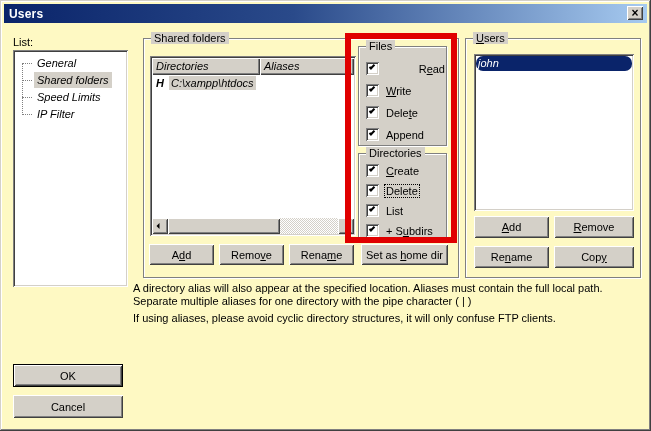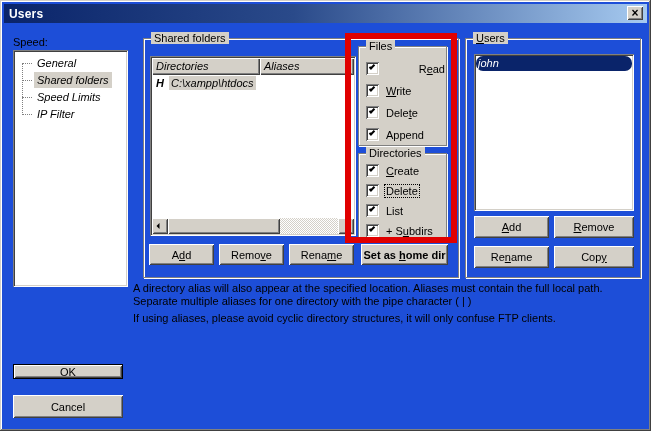--- a/index.html
+++ b/index.html
@@ -1,21 +1,21 @@
 <!DOCTYPE html>
 <html><head>
 <meta charset="utf-8">
 <style>
   * { box-sizing: border-box; margin: 0; padding: 0; }
   html,body { background:#fff; }
   body { font-family:"Liberation Sans", sans-serif; font-size:11px; color:#000; }
   u { text-decoration: underline; }
 
   .dialog {
-    position:relative; width:651px; height:431px; background:#1d4ed8;
+    position:relative; width:651px; height:431px; background:#fef9c3;
     box-shadow: inset -1px -1px 0 #404040, inset 1px 1px 0 #d4d0c8,
                 inset -2px -2px 0 #808080, inset 2px 2px 0 #ffffff;
     overflow:hidden;
   }
 
   
   .raised { background:#d4d0c8;
     box-shadow: inset 1px 1px 0 #ffffff, inset -1px -1px 0 #404040,
                 inset 2px 2px 0 #d4d0c8, inset -2px -2px 0 #808080; }
   .sunken { background:#ffffff;
@@ -102,36 +102,36 @@
   .users-group { left:465px; top:38px; width:176px; height:240px; }
   .users-list { position:absolute; left:8px; top:15px; width:160px; height:157px; padding:2px; }
   .user-row { height:15px; line-height:15px; padding-left:2px; }
   .user-row.selected { background:#0a246a; color:#fff;border-radius:7px; }
 
   
   .notes { position:absolute; left:133px; top:282px; width:505px; line-height:13px; }
   .notes p + p { margin-top:4px; }
 
   
-  .ok-btn { left:13px; top:364px; width:110px; height:15px; border:1px solid #000;text-align:center; }
+  .ok-btn { left:13px; top:364px; width:110px; height:23px; border:1px solid #000;text-align:center; }
   .cancel-btn { left:13px; top:395px; width:110px; height:23px; }
 </style>
 </head>
 <body>
 
 <div class="dialog">
 
   <div class="titlebar">
     <span class="title">Users</span>
   </div>
   <div class="close-btn raised">
     <span>×</span>
   </div>
 
-  <div class="page-label">Speed:</div>
+  <div class="page-label">List:</div>
   <div class="page-list sunken">
     <div class="tree">
       <div class="tree-vline"></div>
       <div class="tree-item">
         <span class="tlabel">General</span>
       </div>
       <div class="tree-item">
         <span class="tlabel selected">Shared folders</span>
       </div>
       <div class="tree-item">
@@ -169,21 +169,21 @@
 
     <div class="btn" style="left:5px; top:205px; width:65px;">
       <span>A<u>d</u>d</span>
     </div>
     <div class="btn" style="left:75px; top:205px; width:65px;">
       <span>Remo<u>v</u>e</span>
     </div>
     <div class="btn" style="left:145px; top:205px; width:65px;">
       <span>Rena<u>m</u>e</span>
     </div>
-    <div class="btn" style="left:217px; top:205px; width:87px;font-weight:bold;">
+    <div class="btn" style="left:217px; top:205px; width:87px;">
       <span>Set as <u>h</u>ome dir</span>
     </div>
 
     <div class="perm-group files-group">
       <span class="group-label">Files</span>
       <div class="opt-row">
         <span class="checkbox checked">
             <span class="checkmark"></span>
           </span>
         <span class="opt-label">R<u>e</u>ad</span>

